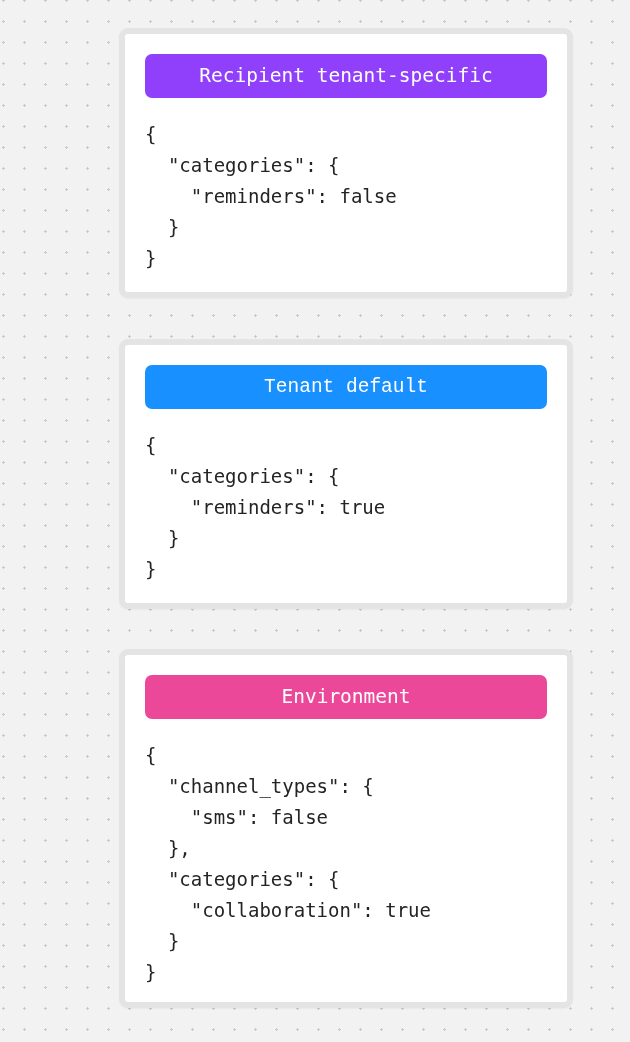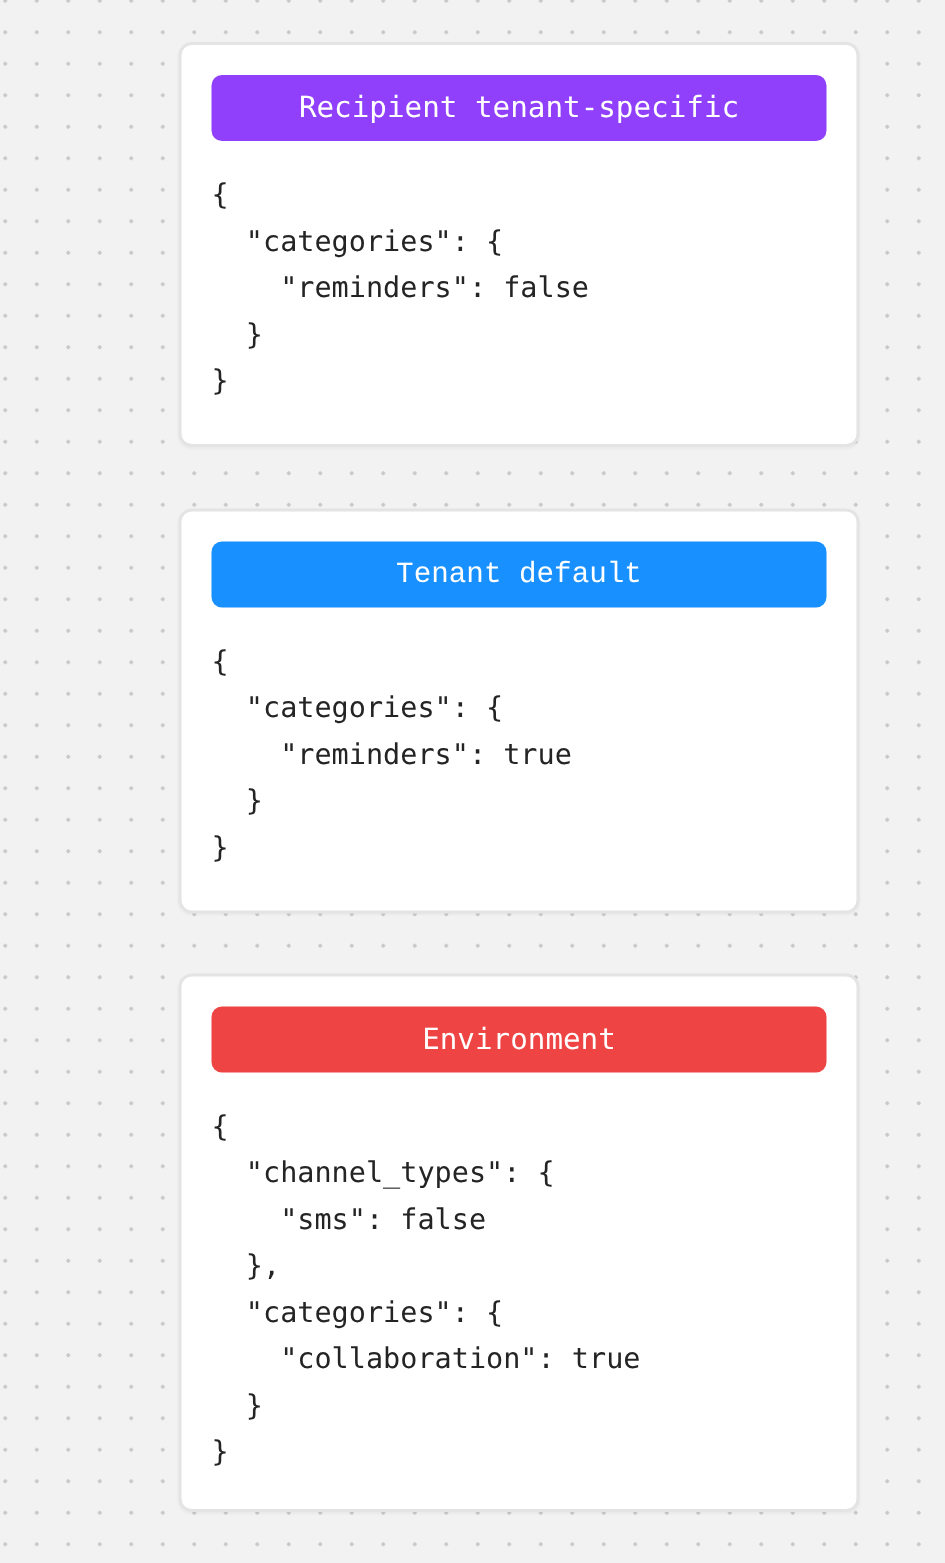--- a/index.html
+++ b/index.html
@@ -24,21 +24,21 @@
     height: 1042px;
     box-sizing: border-box;
   }
 
   .card {
     position: absolute;
     left: 119px;
     width: 454px;
     box-sizing: border-box;
     background: #ffffff;
-    border: 2px solid #701a75;
+    border: 6px solid #701a75;
     border-radius: 9px;
     box-shadow: 0 1px 2px rgba(0,0,0,0.04);
     padding: 20px;
   }
 
   .card-1 { top: 28px;  height: 270px; }
   .card-2 { top: 339px; height: 270px; }
   .card-3 { top: 649px; height: 359px; }
 
   .badge {
@@ -85,21 +85,21 @@
   <div class="card card-2" style="background: rgb(255, 255, 255); border-color: rgb(228, 228, 228);">
     <div class="badge" style="background-color: rgb(24, 144, 255); font-family: Liberation Mono, monospace;">Tenant default</div>
     <pre class="code" style="color: rgb(36, 36, 36);">{
   "categories": {
     "reminders": true
   }
 }</pre>
   </div>
 
   <div class="card card-3" style="background: rgb(255, 255, 255); border-color: rgb(228, 228, 228);">
-    <div class="badge" style="background-color: #ef4444;">Environment</div>
+    <div class="badge" style="background-color: #ec4899;">Environment</div>
     <pre class="code" style="color: rgb(36, 36, 36);">{
   "channel_types": {
     "sms": false
   },
   "categories": {
     "collaboration": true
   }
 }</pre>
   </div>
 

